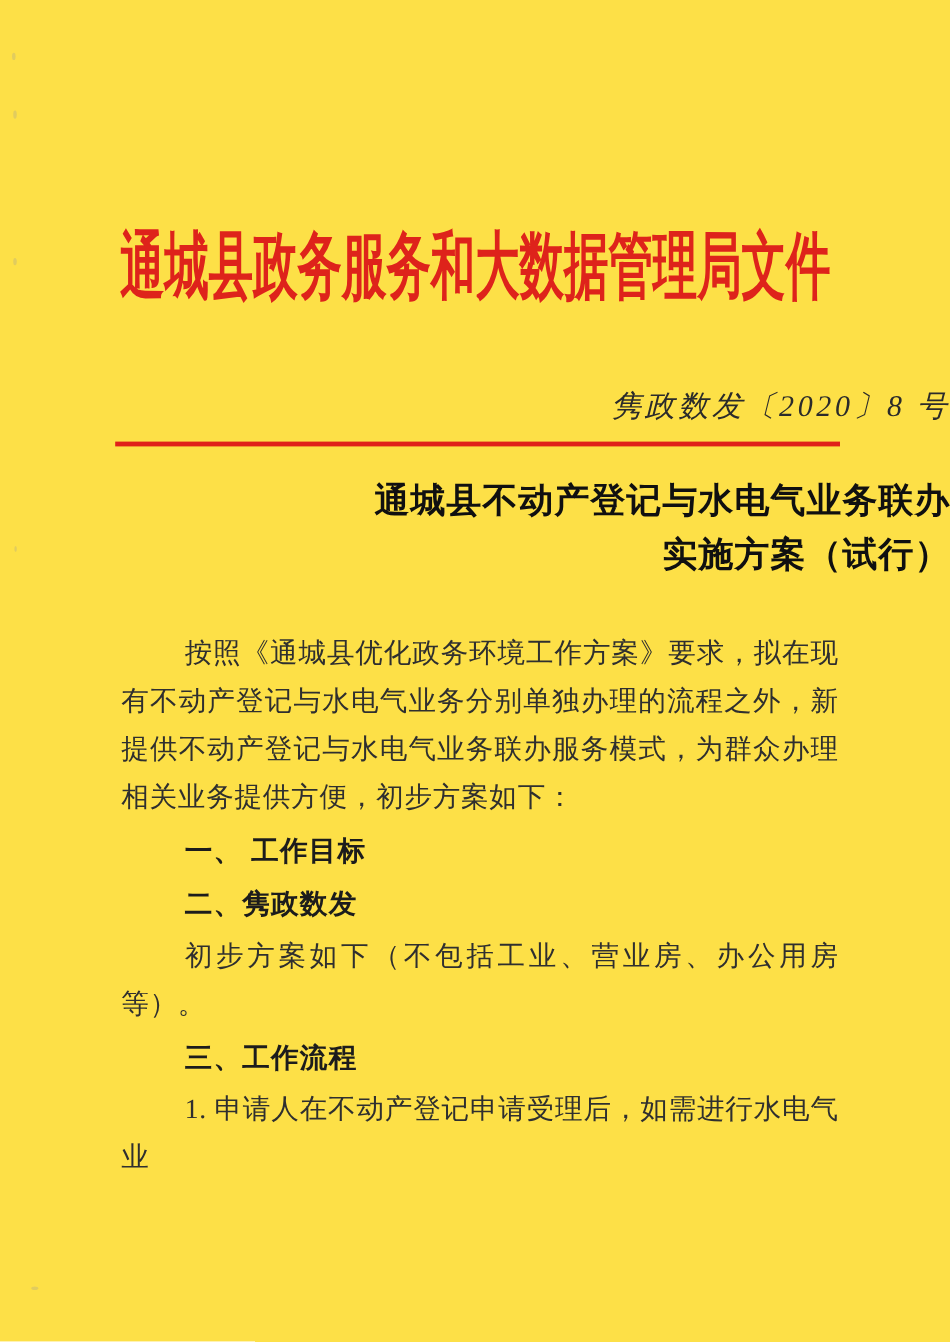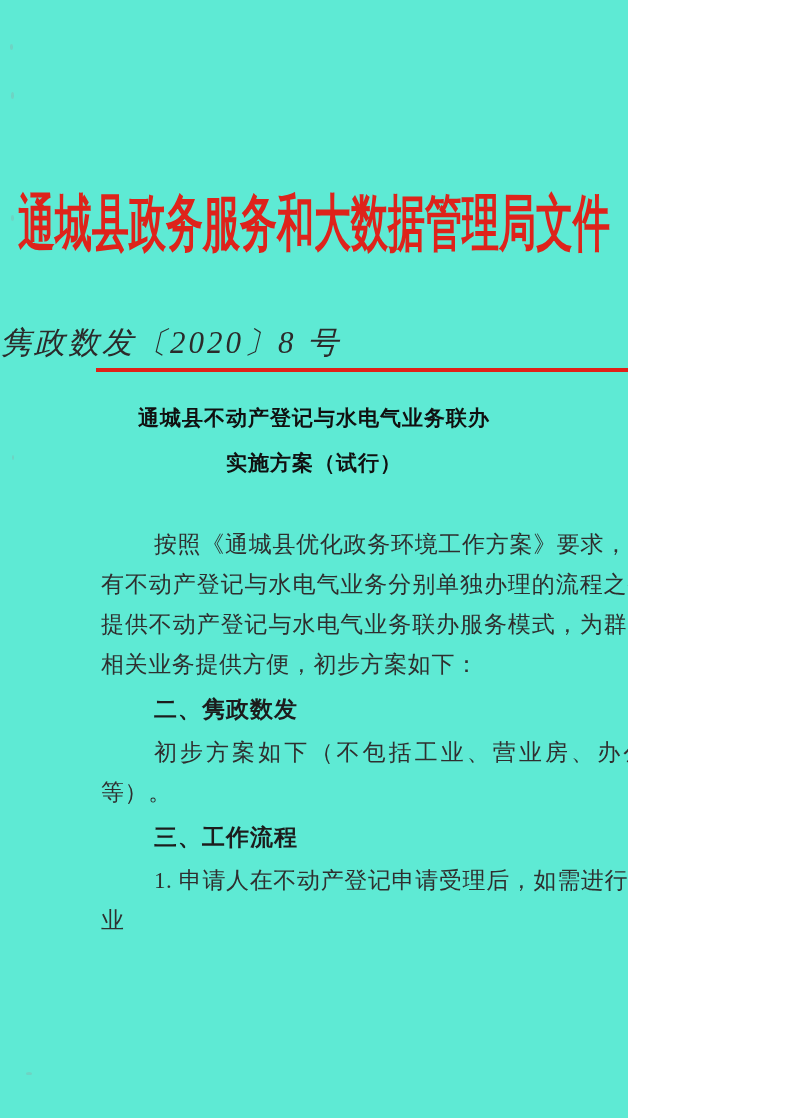--- a/index.html
+++ b/index.html
@@ -2,23 +2,23 @@
 <html><head>
 <meta charset="utf-8">
 <style>
   html, body {
     margin: 0;
     padding: 0;
     background: #ffffff;
   }
   .page {
     position: relative;
-    width: 628px;
+    width: 792px;
     height: 1118px;
-    background: #5eead4;
+    background: #fde047;
     overflow: hidden;
     font-family: "Liberation Serif", "DejaVu Serif", serif;
   }
   
   .agency-title {
     position: absolute;
     top: 200px;
     left: 0;
     right: 0;
     height: 48px;
@@ -32,44 +32,44 @@
     transform: scaleY(1.66);
     transform-origin: 50% 50%;
     font-family: "Liberation Serif", "DejaVu Serif", serif;
   }
   
   .doc-number {
     position: absolute;
     top: 322px;
     left: 0;
     right: 0;
-    text-align: left;
-    font-size: 31px;
+    text-align: right;
+    font-size: 25px;
     color: #2b2b2b;
     font-style: italic;
     letter-spacing: 3px;
     font-family: "Liberation Serif", "DejaVu Serif", serif;
   }
   
   .red-divider {
     position: absolute;
     top: 368px;
     left: 96px;
     width: 604px;
     height: 4px;
     background: #e02019;
   }
   
   .doc-title {
     position: absolute;
     top: 396px;
     left: 0;
     right: 0;
-    text-align: center;
-    font-size: 21px;
+    text-align: right;
+    font-size: 29px;
     font-weight: 700;
     line-height: 45px;
     color: #101010;
     letter-spacing: 1px;
     font-family: "Liberation Serif", "DejaVu Serif", serif;
   }
   
   .body-text {
     position: absolute;
     top: 521px;
@@ -118,20 +118,21 @@
 
   <div class="red-divider"></div>
 
   <div class="doc-title">
     <div>通城县不动产登记与水电气业务联办</div>
     <div>实施方案（试行）</div>
   </div>
 
   <div class="body-text">
     <p>按照《通城县优化政务环境工作方案》要求，拟在现有不动产登记与水电气业务分别单独办理的流程之外，新提供不动产登记与水电气业务联办服务模式，为群众办理相关业务提供方便，初步方案如下：</p>
+    <p class="section-heading">一、 工作目标</p>
     <p class="section-heading">二、隽政数发</p>
     <p>初步方案如下（不包括工业、营业房、办公用房等）。</p>
     <p class="section-heading">三、工作流程</p>
     <p>1. 申请人在不动产登记申请受理后，如需进行水电气业</p>
   </div>
 
   <div class="speckle sp1"></div>
   <div class="speckle sp2"></div>
   <div class="speckle sp3"></div>
   <div class="speckle sp4"></div>

